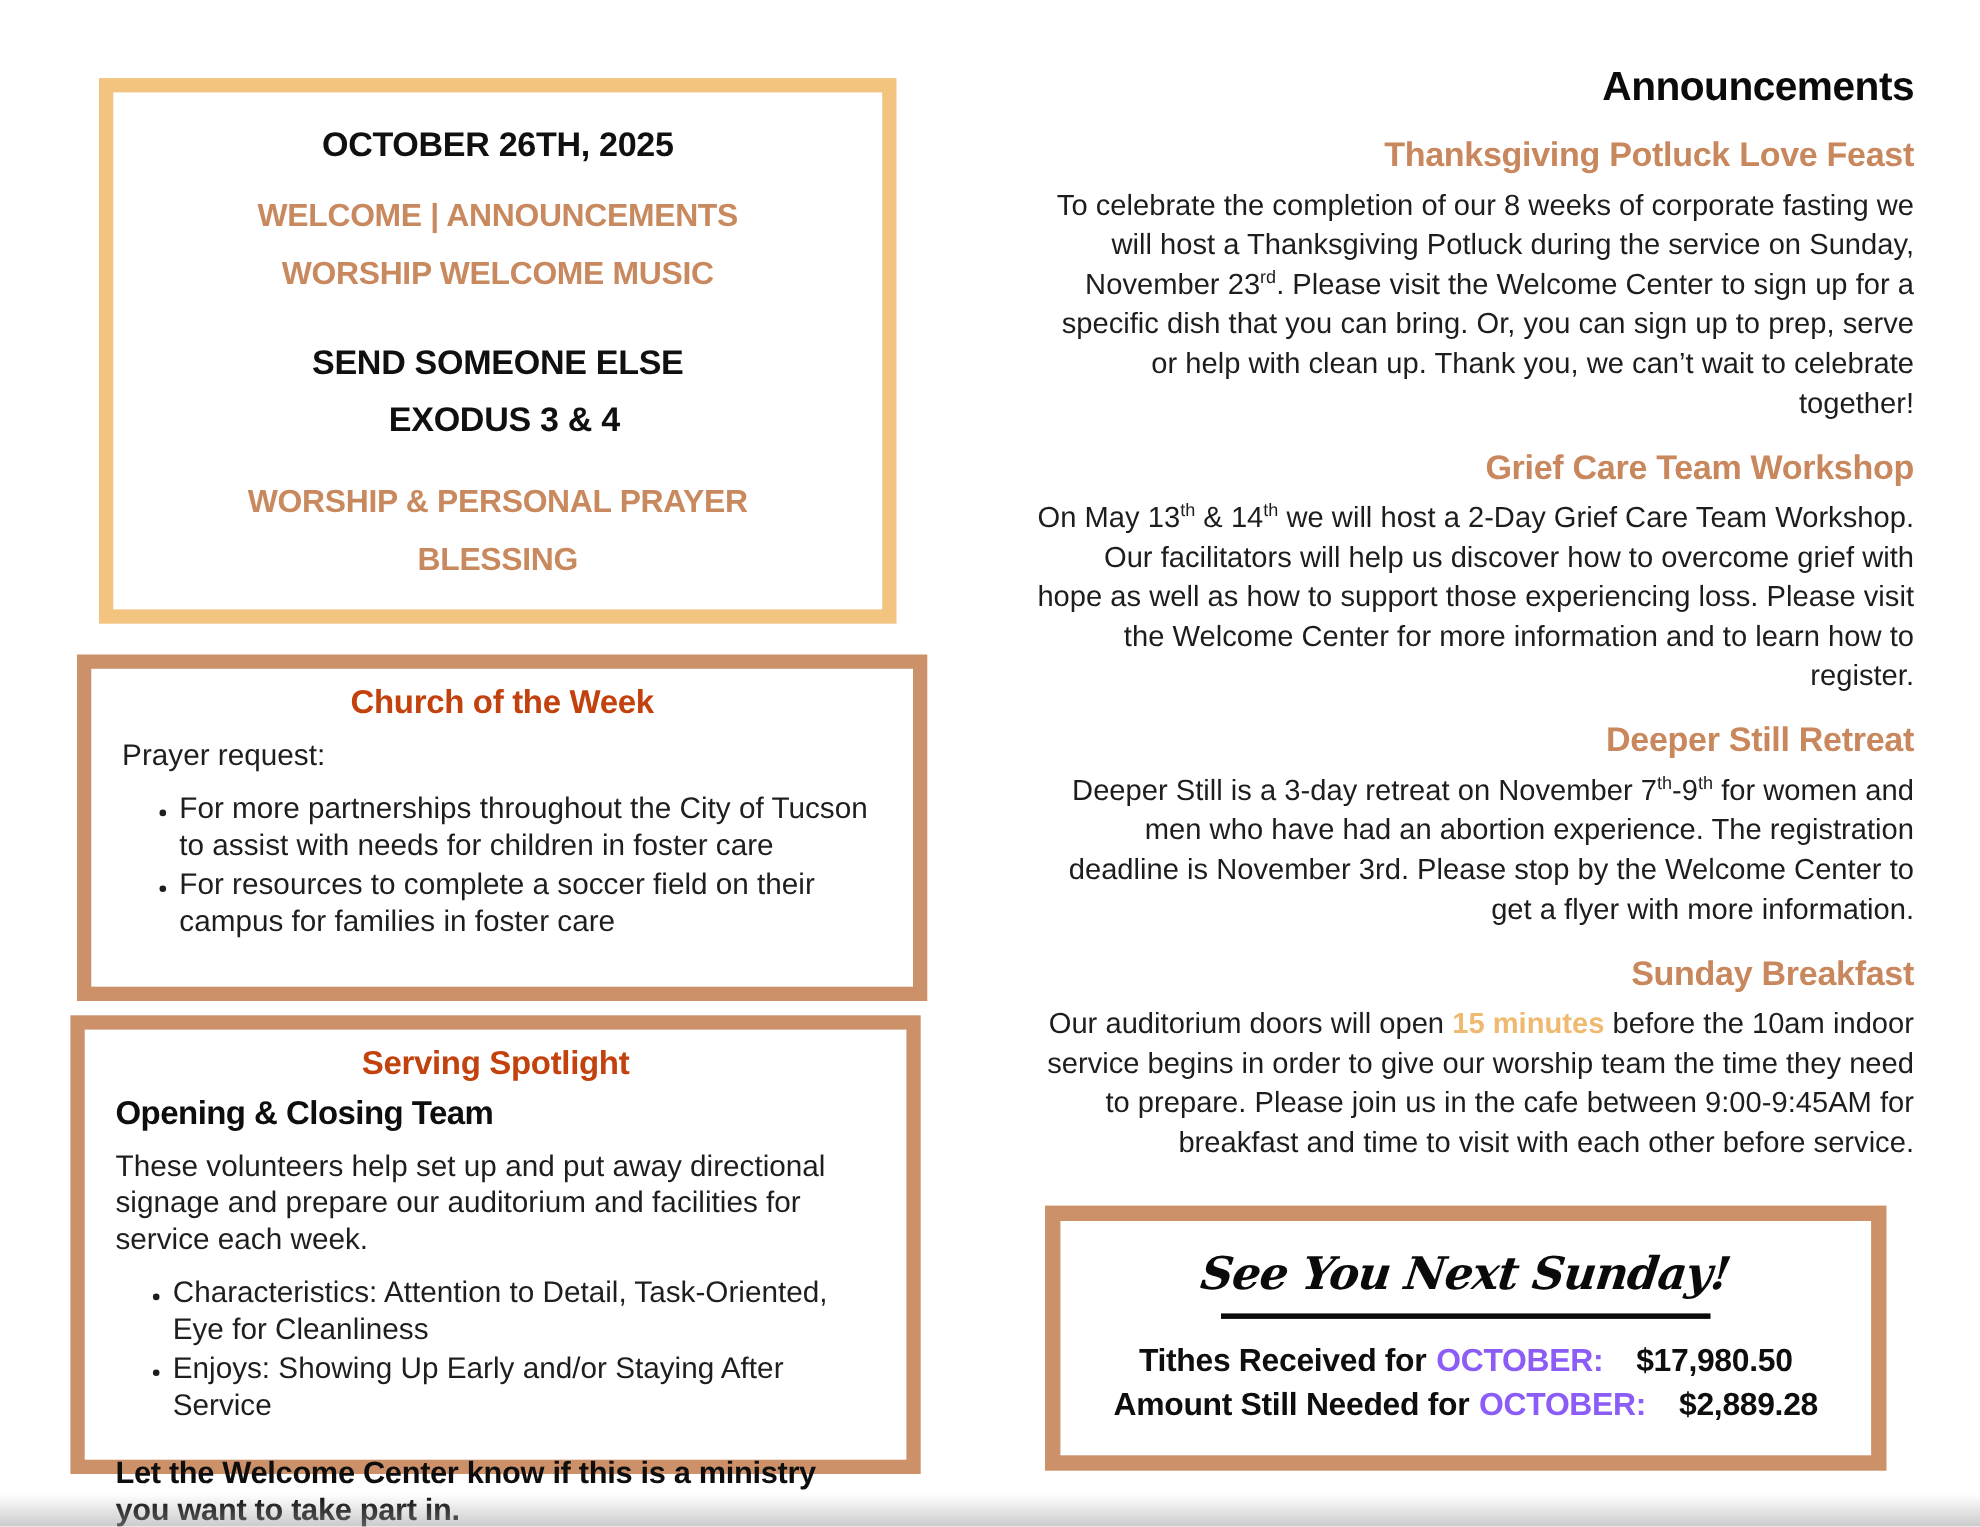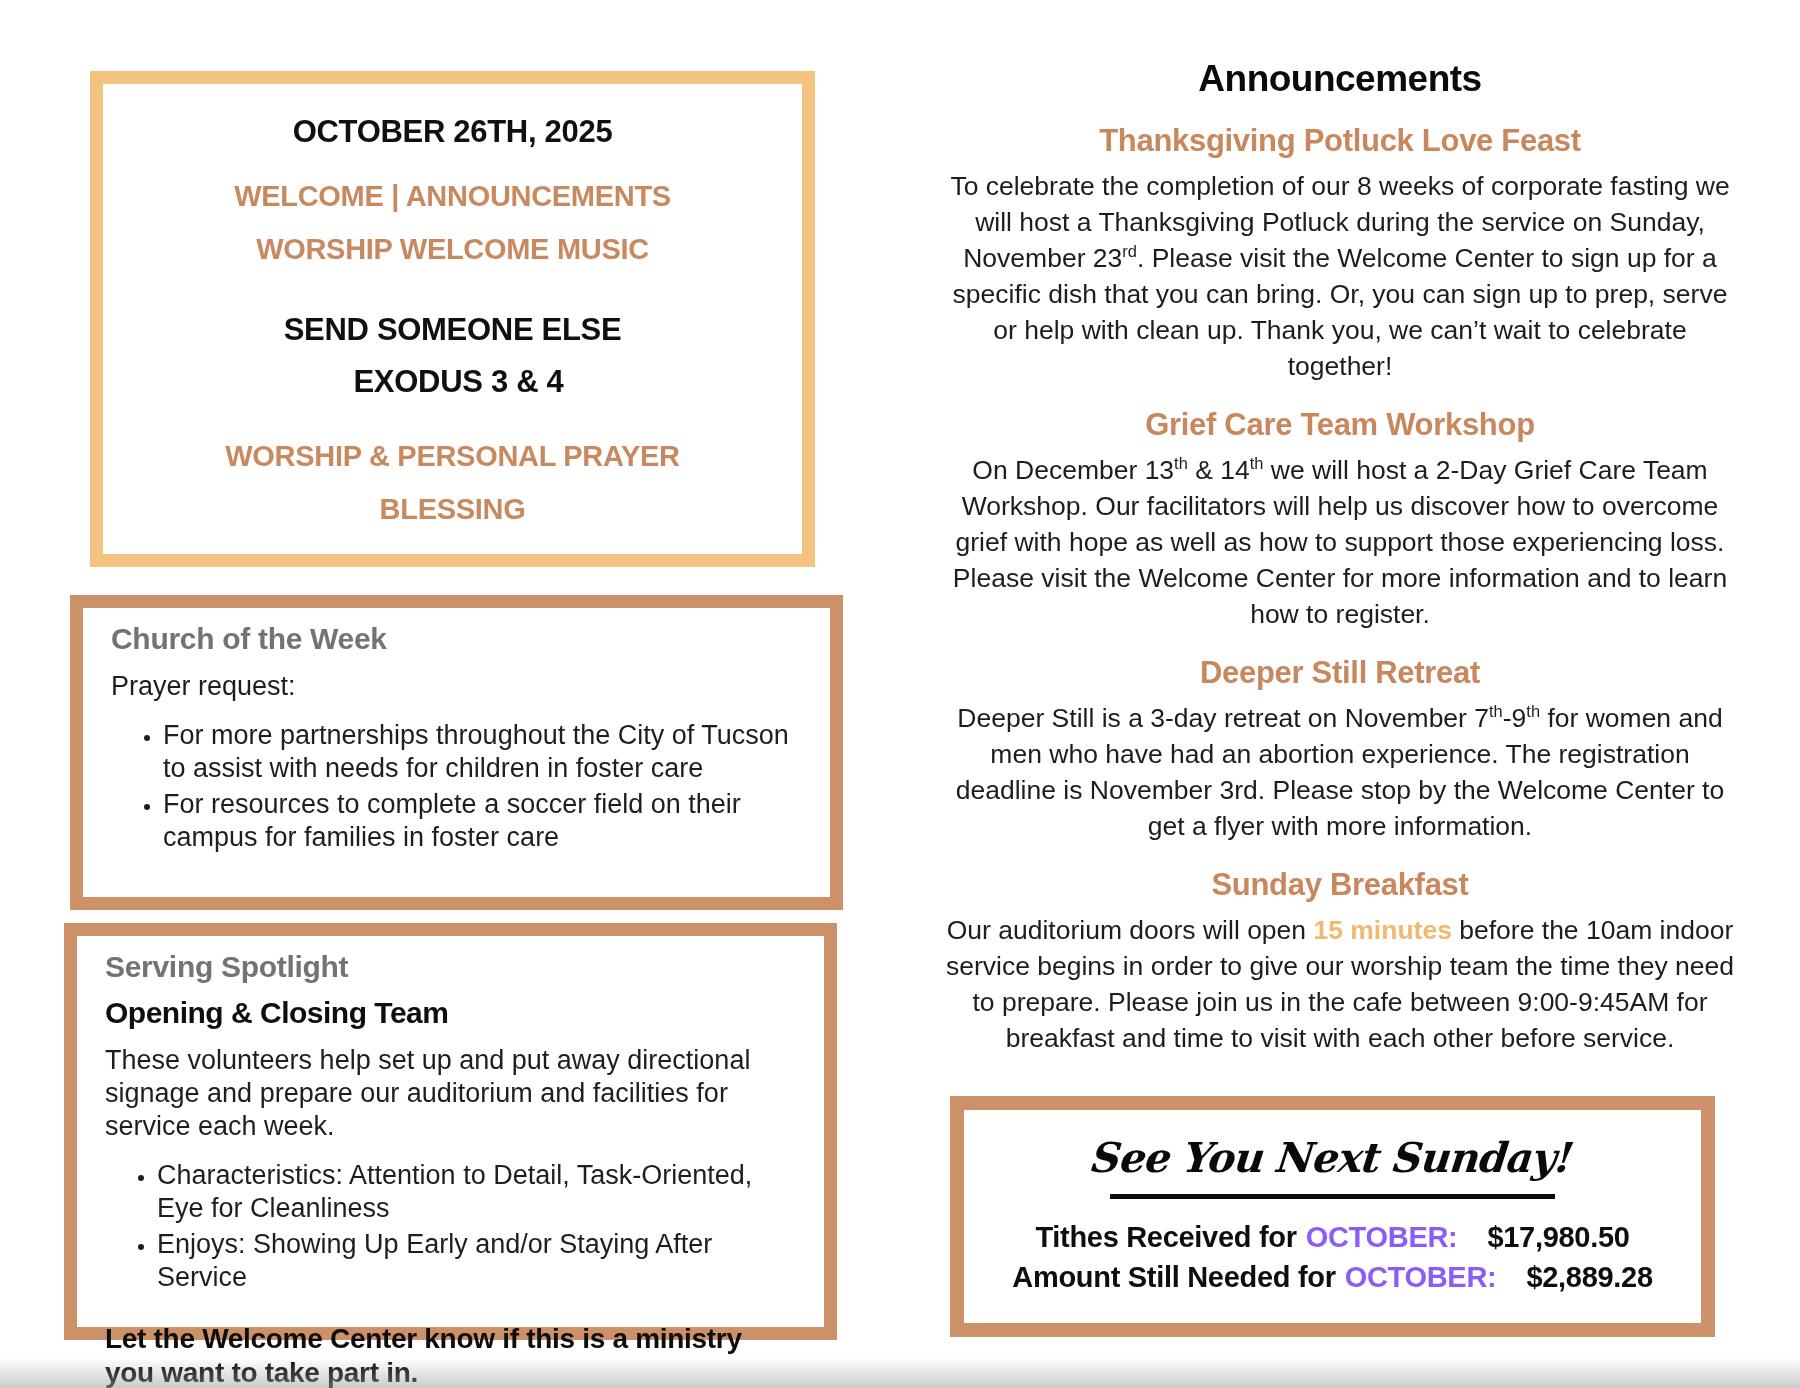--- a/index.html
+++ b/index.html
@@ -31,21 +31,22 @@
     left: 70px; top: 595px; width: 773px; height: 315px;
     border: 13px solid #CD9169;
     padding: 14px 28px 0 28px;
   }
   #serving-box {
     left: 64px; top: 923px; width: 773px; height: 417px;
     border: 13px solid #CD9169;
     padding: 14px 28px 0 28px;
   }
   .box-heading {
-    color: #737373;
+    text-align: center;
+    color: #c2410c;
     font-weight: bold;
     font-size: 30px;
     letter-spacing: -0.3px;
   }
   .sub-title {
     font-weight: bold;
     font-size: 30px;
     color: #0e0e0e;
     margin-top: 12px;
     letter-spacing: -0.5px;
@@ -60,21 +61,21 @@
     color: #0e0e0e;
     margin-top: 28px;
     line-height: 34px;
     letter-spacing: -0.3px;
   }
 
   
   #announce-col {
     position: absolute;
     left: 940px; top: 58px; width: 800px;
-    text-align: center;
+    text-align: right;
   }
   .announce-title {
     font-size: 37px;
     font-weight: bold;
     color: #0b0b0b;
     letter-spacing: -0.5px;
   }
   .section-heading {
     font-size: 31px;
     font-weight: bold;
@@ -166,21 +167,21 @@
   <div id="announce-col">
     <div class="announce-title">Announcements</div>
 
     <div>
       <div class="section-heading">Thanksgiving Potluck Love Feast</div>
       <div class="section-body"><span>To celebrate the completion of our 8 weeks of corporate fasting we will host a Thanksgiving Potluck during the service on Sunday, November 23</span><sup>rd</sup><span>. Please visit the Welcome Center to sign up for a specific dish that you can bring. Or, you can sign up to prep, serve or help with clean up. Thank you, we can’t wait to celebrate together!</span></div>
     </div>
 
     <div>
       <div class="section-heading">Grief Care Team Workshop</div>
-      <div class="section-body"><span>On December 13</span><sup>th</sup><span> &amp; 14</span><sup>th</sup><span> we will host a 2-Day Grief Care Team Workshop. Our facilitators will help us discover how to overcome grief with hope as well as how to support those experiencing loss. Please visit the Welcome Center for more information and to learn how to register.</span></div>
+      <div class="section-body"><span>On May 13</span><sup>th</sup><span> &amp; 14</span><sup>th</sup><span> we will host a 2-Day Grief Care Team Workshop. Our facilitators will help us discover how to overcome grief with hope as well as how to support those experiencing loss. Please visit the Welcome Center for more information and to learn how to register.</span></div>
     </div>
 
     <div>
       <div class="section-heading">Deeper Still Retreat</div>
       <div class="section-body"><span>Deeper Still is a 3-day retreat on November 7</span><sup>th</sup><span>-9</span><sup>th</sup><span> for women and men who have had an abortion experience. The registration deadline is November 3rd. Please stop by the Welcome Center to get a flyer with more information.</span></div>
     </div>
 
     <div>
       <div class="section-heading">Sunday Breakfast</div>
       <div class="section-body"><span>Our auditorium doors will open </span><span class="seg-gold">15 minutes</span><span> before the 10am indoor service begins in order to give our worship team the time they need to prepare. Please join us in the cafe between 9:00-9:45AM for breakfast and time to visit with each other before service.</span></div>

